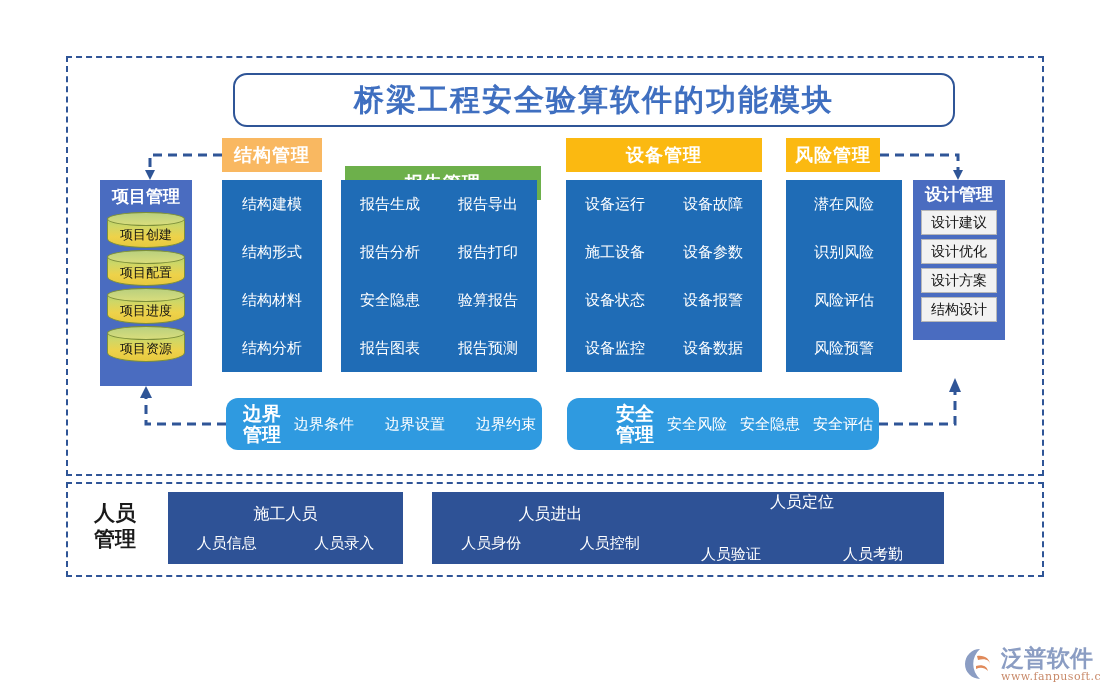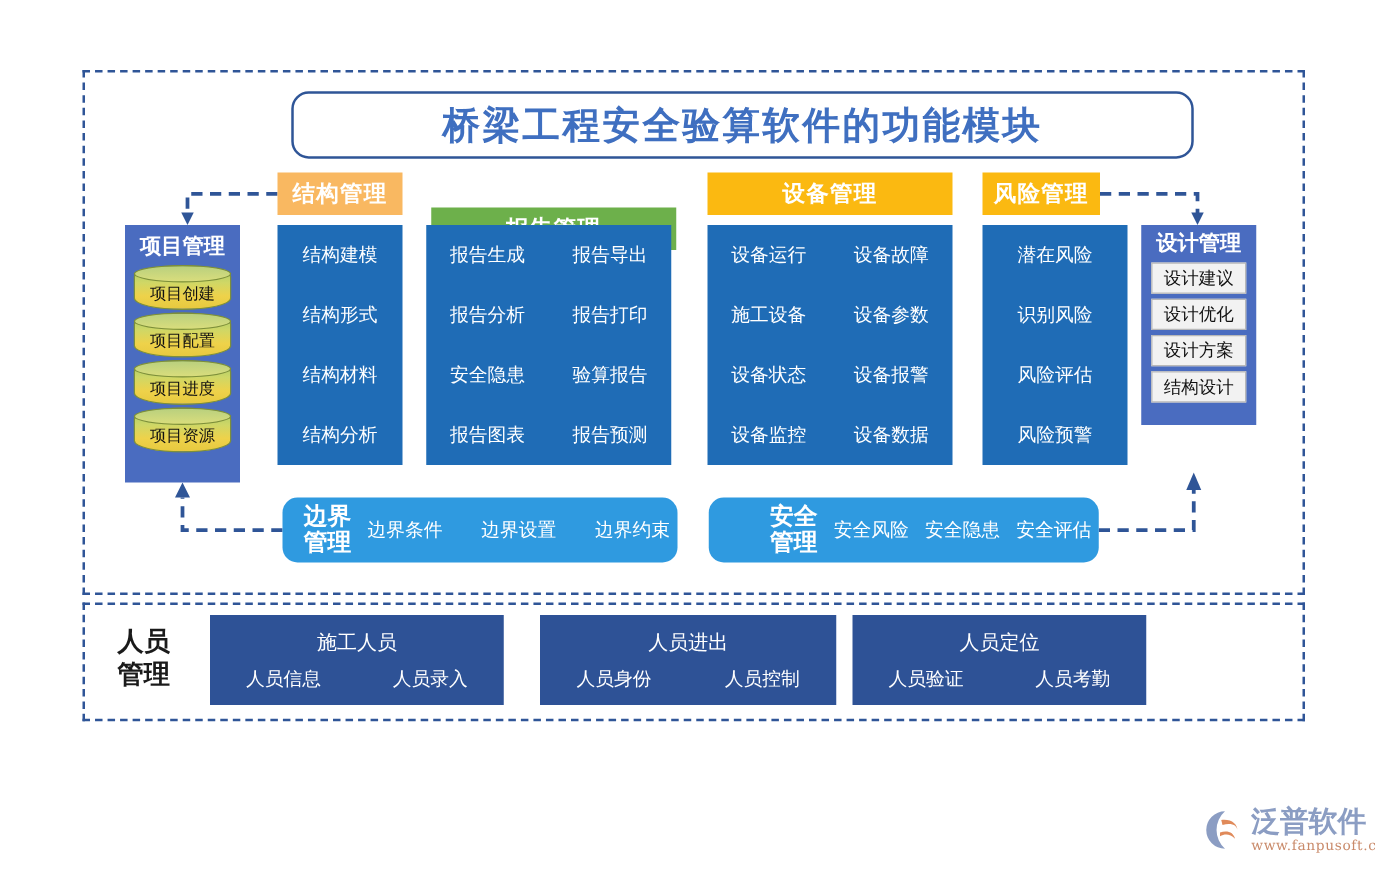--- a/index.html
+++ b/index.html
@@ -246,21 +246,21 @@
     height: 72px;
     background: #2e5296;
     display: flex;
     flex-direction: column;
     align-items: center;
     justify-content: center;
     box-sizing: border-box;
   }
   .pers-card-1 { left: 168px; width: 235px; }
   .pers-card-2 { left: 432px; width: 237px; }
-  .pers-card-3 { left: 682px; width: 235px; }
+  .pers-card-3 { left: 660px; width: 284px; justify-content: space-between; }
   .pers-title {
     color: #ffffff;
     font-size: 16px;
     margin-bottom: 9px;
     white-space: nowrap;
   }
   .pers-subs {
     display: flex;
     width: 100%;
     justify-content: space-around;

